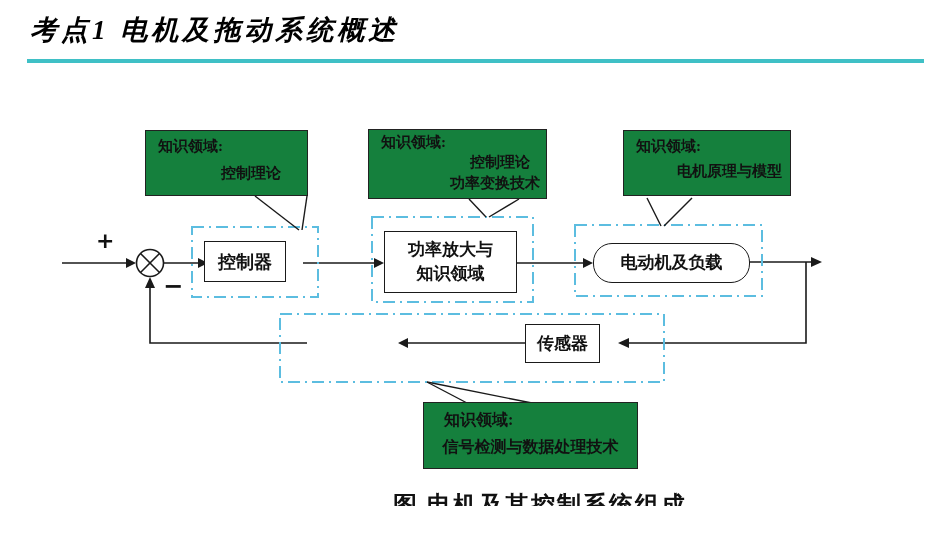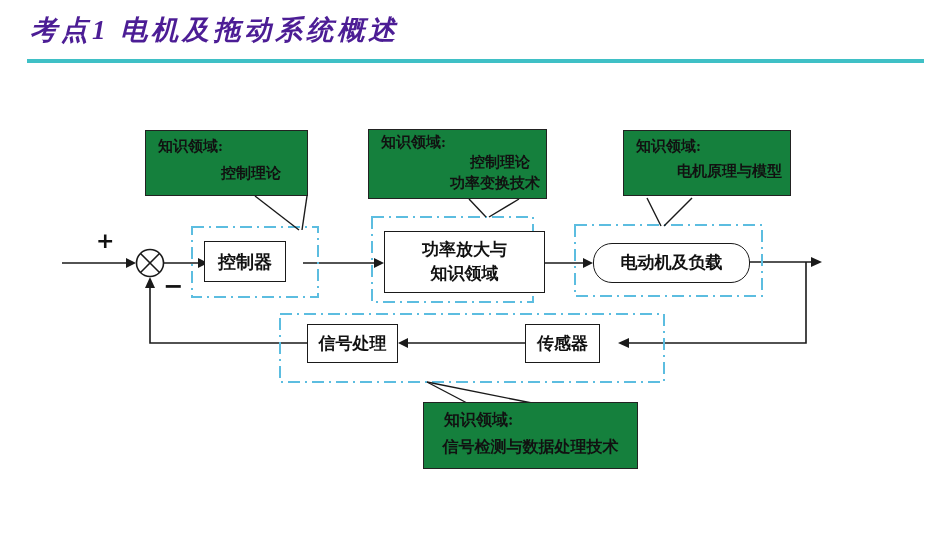--- a/index.html
+++ b/index.html
@@ -1,20 +1,20 @@
 <!DOCTYPE html>
 <html><head>
 <meta charset="utf-8">
 <style>
   html,body{margin:0;padding:0;background:#fff;}
   .stage{position:relative;width:950px;height:535px;background:#ffffff;overflow:hidden;
          font-family:"Liberation Serif","DejaVu Serif",serif;color:#111;}
   
   .page-title{position:absolute;left:30px;top:12px;font-size:27px;font-weight:700;
-              font-style:italic;letter-spacing:4px;color:#4c1d95;white-space:nowrap;}
+              font-style:italic;letter-spacing:4px;color:#000000;white-space:nowrap;}
   .title-underline{position:absolute;left:27px;top:59px;width:897px;height:4px;background:#3fc0c6;}
   .section-banner{position:absolute;left:0;top:74px;width:298px;height:38px;background:#28b7bd;
                   color:#fff;font-family:"Liberation Sans","DejaVu Sans",sans-serif;
                   font-weight:700;font-size:23px;line-height:38px;padding-left:20px;
                   box-sizing:border-box;white-space:nowrap;letter-spacing:1px;}
   
   .wires{position:absolute;left:0;top:0;z-index:1;}
   
   .blk{position:absolute;z-index:2;background:#fff;border:1.6px solid #1a1a1a;
        display:flex;align-items:center;justify-content:center;flex-direction:column;
@@ -89,29 +89,26 @@
       <line x1="427" y1="382" x2="532" y2="403"></line>
     </g>
   </svg>
 
   <span class="sign" style="left:96px;top:228px;font-size:22px;">+</span>
   <span class="sign" style="left:163px;top:272px;font-size:24px;">−</span>
 
   <div class="blk" style="left:204px;top:241px;width:82px;height:41px;font-family:Liberation Serif, serif;">
     <span class="l" style="font-size:18px;">控制器</span>
   </div>
-  <div class="blk" style="left:384px;top:231px;width:161px;height:62px;">
+  <div class="blk" style="left:384px;top:231px;width:133px;height:62px;">
     <span class="l">功率放大与</span>
     <span class="l">知识领域</span>
   </div>
   <div class="blk" style="left:593px;top:243px;width:157px;height:40px;border-radius:19px;">
     <span class="l">电动机及负载</span>
-  </div>
-  <div class="blk" style="left:307px;top:324px;width:91px;height:39px;">
-    <span class="l">信号处理</span>
   </div>
   <div class="blk" style="left:525px;top:324px;width:75px;height:39px;">
     <span class="l">传感器</span>
   </div>
 
   <div class="callout" style="left:145px;top:130px;width:163px;height:66px;">
     <span class="c-label">知识领域:</span>
     <span class="c-line" style="top:33px;right:26px;">控制理论</span>
   </div>
 
@@ -124,14 +121,17 @@
   <div class="callout" style="left:623px;top:130px;width:168px;height:66px;">
     <span class="c-label">知识领域:</span>
     <span class="c-line" style="top:31px;right:8px;">电机原理与模型</span>
   </div>
 
   <div class="callout" style="left:423px;top:402px;width:215px;height:67px;font-size:16px;">
     <span class="c-label" style="left:20px;top:7px;">知识领域:</span>
     <span class="c-line" style="top:34px;right:6px;left:6px;text-align:center;">信号检测与数据处理技术</span>
   </div>
 
+  <div class="caption-clip">
+    <div class="caption">图 电机及其控制系统组成</div>
+  </div>
 
 </div>
 
 </body></html>

